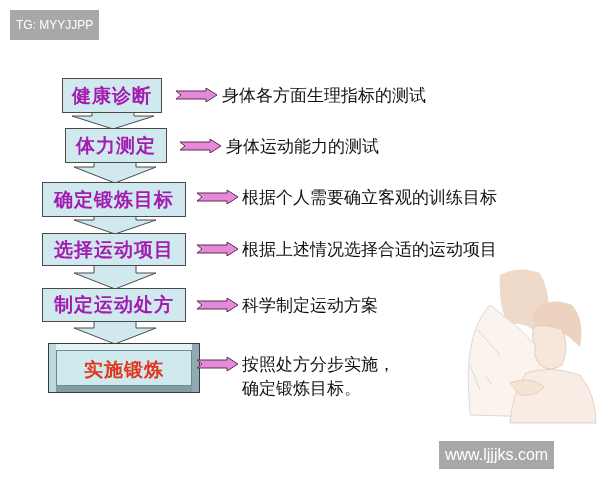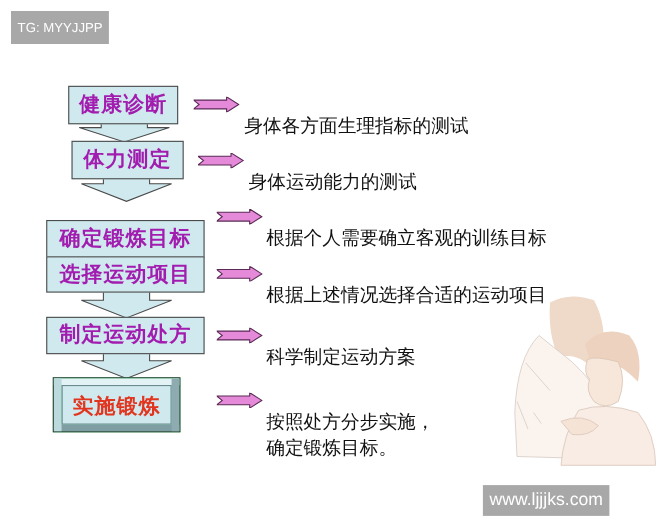--- a/index.html
+++ b/index.html
@@ -7,33 +7,33 @@
          font-family:"DejaVu Sans", sans-serif; }
   .watermark { position:absolute; background:#a8a8a8; color:#ffffff;
                font-family:"Liberation Sans", sans-serif; font-size:12px; line-height:30px; padding:0 6px; }
   .wm-top { left:10px; top:10px; height:30px; }
   .wm-bottom { left:439px; top:441px; height:28px; line-height:28px; font-size:16px; }
 
   .step { position:absolute; background:#cfe9ee; border:1.5px solid #4a4a4a;
           color:#a21caf; font-size:19px; font-weight:bold; text-align:center;
           box-sizing:border-box; letter-spacing:1px; }
   .step span { display:block; }
-  .bevel { position:absolute; left:48px; top:343px; width:116px; height:50px; box-sizing:border-box;
-           background:#22c55e; border:1.5px solid #3a3a3a; }
+  .bevel { position:absolute; left:48px; top:343px; width:152px; height:50px; box-sizing:border-box;
+           background:#a21caf; border:1.5px solid #3a3a3a; }
   .bevel .inner { position:absolute; left:7px; top:6px; right:7px; bottom:6px; background:#cfe9ee;
                   border:1px solid #6b8a8f; color:#e2351f; font-size:19px; font-weight:bold;
                   text-align:center; line-height:36px; letter-spacing:1px; }
   .bevel .top-face { position:absolute; left:0; top:0; right:0; height:6px; background:#e3f2f4; }
   .bevel .left-face { position:absolute; left:0; top:0; bottom:0; width:7px; background:#bcd9dd; }
   .bevel .bottom-face { position:absolute; left:0; bottom:0; right:0; height:6px; background:#7f9ea3; }
   .bevel .right-face { position:absolute; right:0; top:0; bottom:0; width:7px; background:#8dabb0; }
 
   .down-arrow { position:absolute; }
   .pink-arrow { position:absolute; width:42px; height:14px; }
-  .desc { position:absolute; color:#111111; font-size:17px; line-height:22px; white-space:nowrap;margin-top:20px; }
+  .desc { position:absolute; color:#111111; font-size:17px; line-height:22px; white-space:nowrap; }
 
   .illustration { position:absolute; left:440px; top:265px; width:158px; height:160px; }
 </style>
 </head>
 <body>
 
 <div class="watermark wm-top">TG: MYYJJPP</div>
 <div class="watermark wm-bottom">www.ljjjks.com</div>
 
 <svg class="down-arrow" style="left:70px;top:112px;" width="86" height="18" viewBox="0 0 86 18">
@@ -51,21 +51,21 @@
 <svg class="down-arrow" style="left:72px;top:321px;" width="86" height="24" viewBox="0 0 86 24">
   <polygon points="22,0 64,0 64,7 84,7 43,23 2,7 22,7" fill="#cfe9ee" stroke="#4a4a4a" stroke-width="1"></polygon>
 </svg>
 
 <div class="step" style="left:62px;top:78px;width:100px;height:35px;line-height:32px;">
   <span>健康诊断</span>
 </div>
 <div class="step" style="left:65px;top:128px;width:102px;height:35px;line-height:32px;">
   <span>体力测定</span>
 </div>
-<div class="step" style="left:42px;top:182px;width:144px;height:35px;line-height:32px;margin-top:18px;">
+<div class="step" style="left:42px;top:182px;width:144px;height:35px;line-height:32px;">
   <span>确定锻炼目标</span>
 </div>
 <div class="step" style="left:42px;top:233px;width:144px;height:33px;line-height:30px;">
   <span>选择运动项目</span>
 </div>
 <div class="step" style="left:42px;top:288px;width:144px;height:34px;line-height:31px;">
   <span>制定运动处方</span>
 </div>
 <div class="bevel">
   <div class="top-face"></div>

